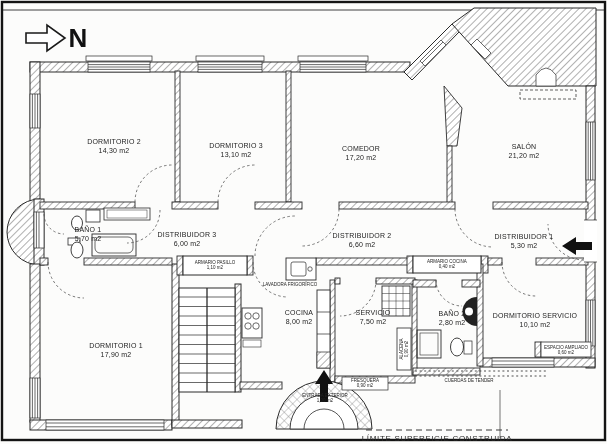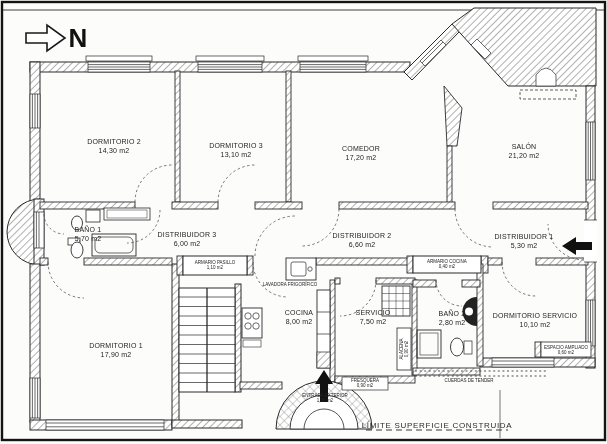--- a/index.html
+++ b/index.html
@@ -315,15 +315,15 @@
   <div>1,00 m2</div>
 </div>
 <div class="tiny" style="left:566px;top:350px">
   <div>ESPACIO AMPLIADO</div>
   <div>0,60 m2</div>
 </div>
 <div class="tiny" style="left:290px;top:285px">
   <div>LAVADORA FRIGORÍFICO</div>
 </div>
 <div class="tiny" style="left:469px;top:381px">CUERDAS DE TENDER</div>
-<div class="limit-label" style="left:437px;top:425px">LÍMITE SUPERFICIE CONSTRUIDA</div>
+<div class="limit-label" style="left:437px;top:438px">LÍMITE SUPERFICIE CONSTRUIDA</div>
 
 </div>
 
 </body></html>

